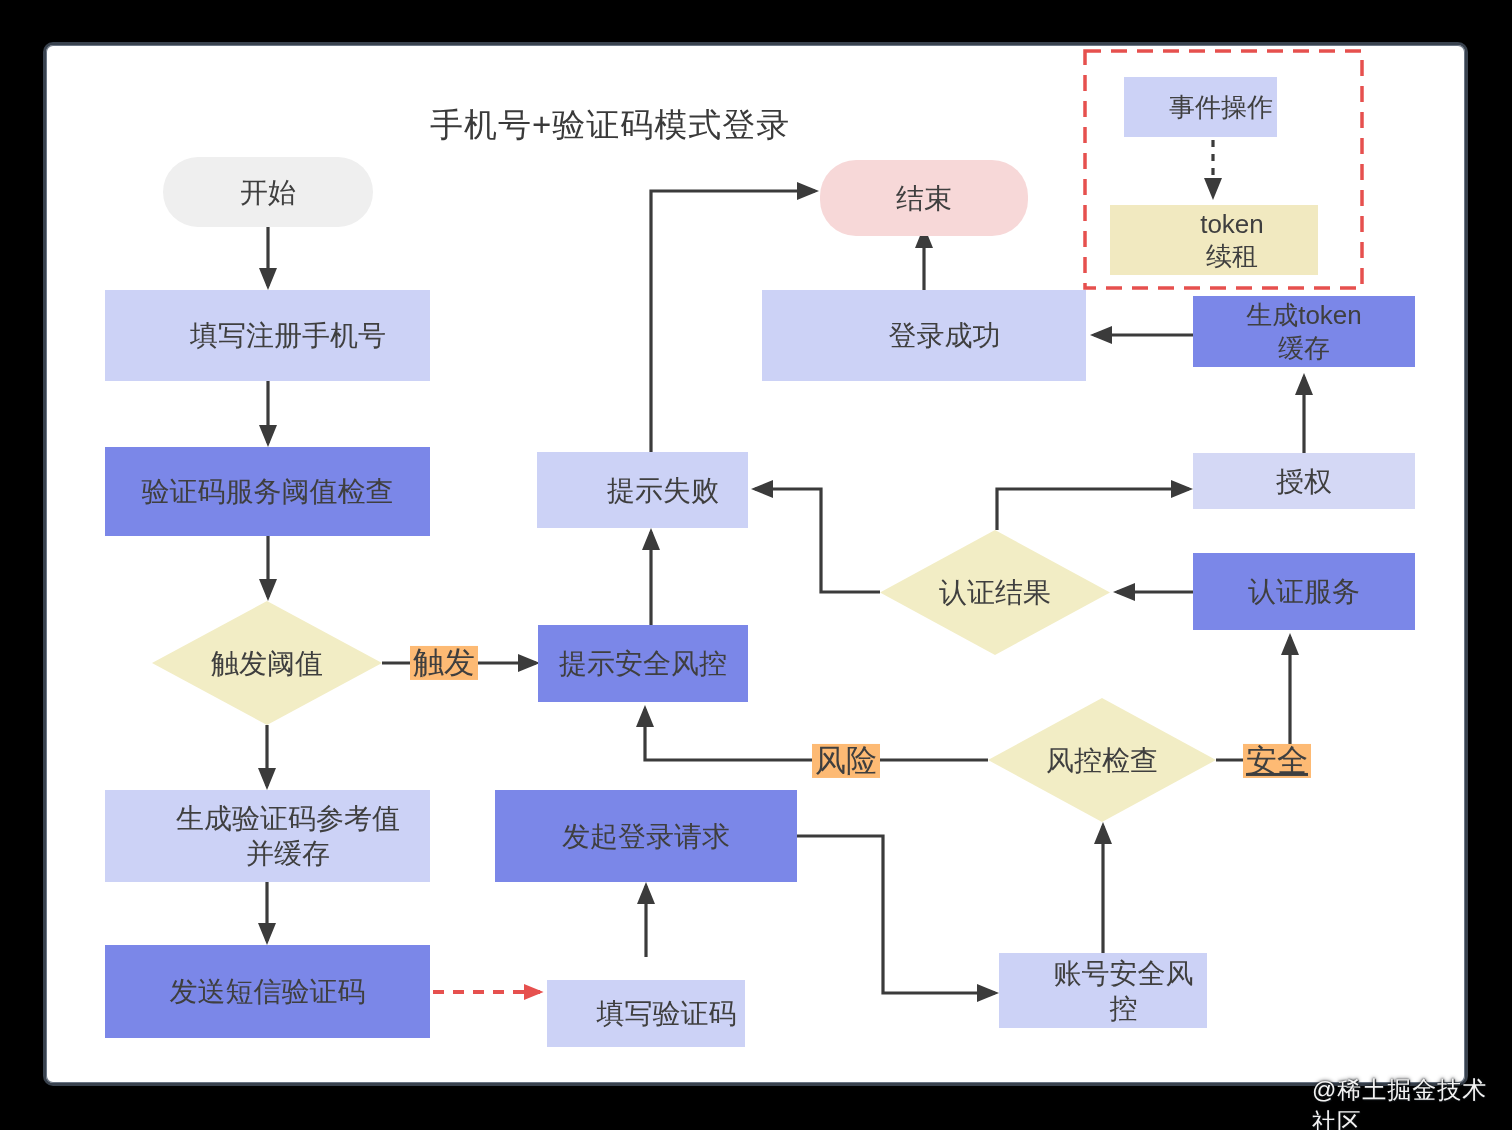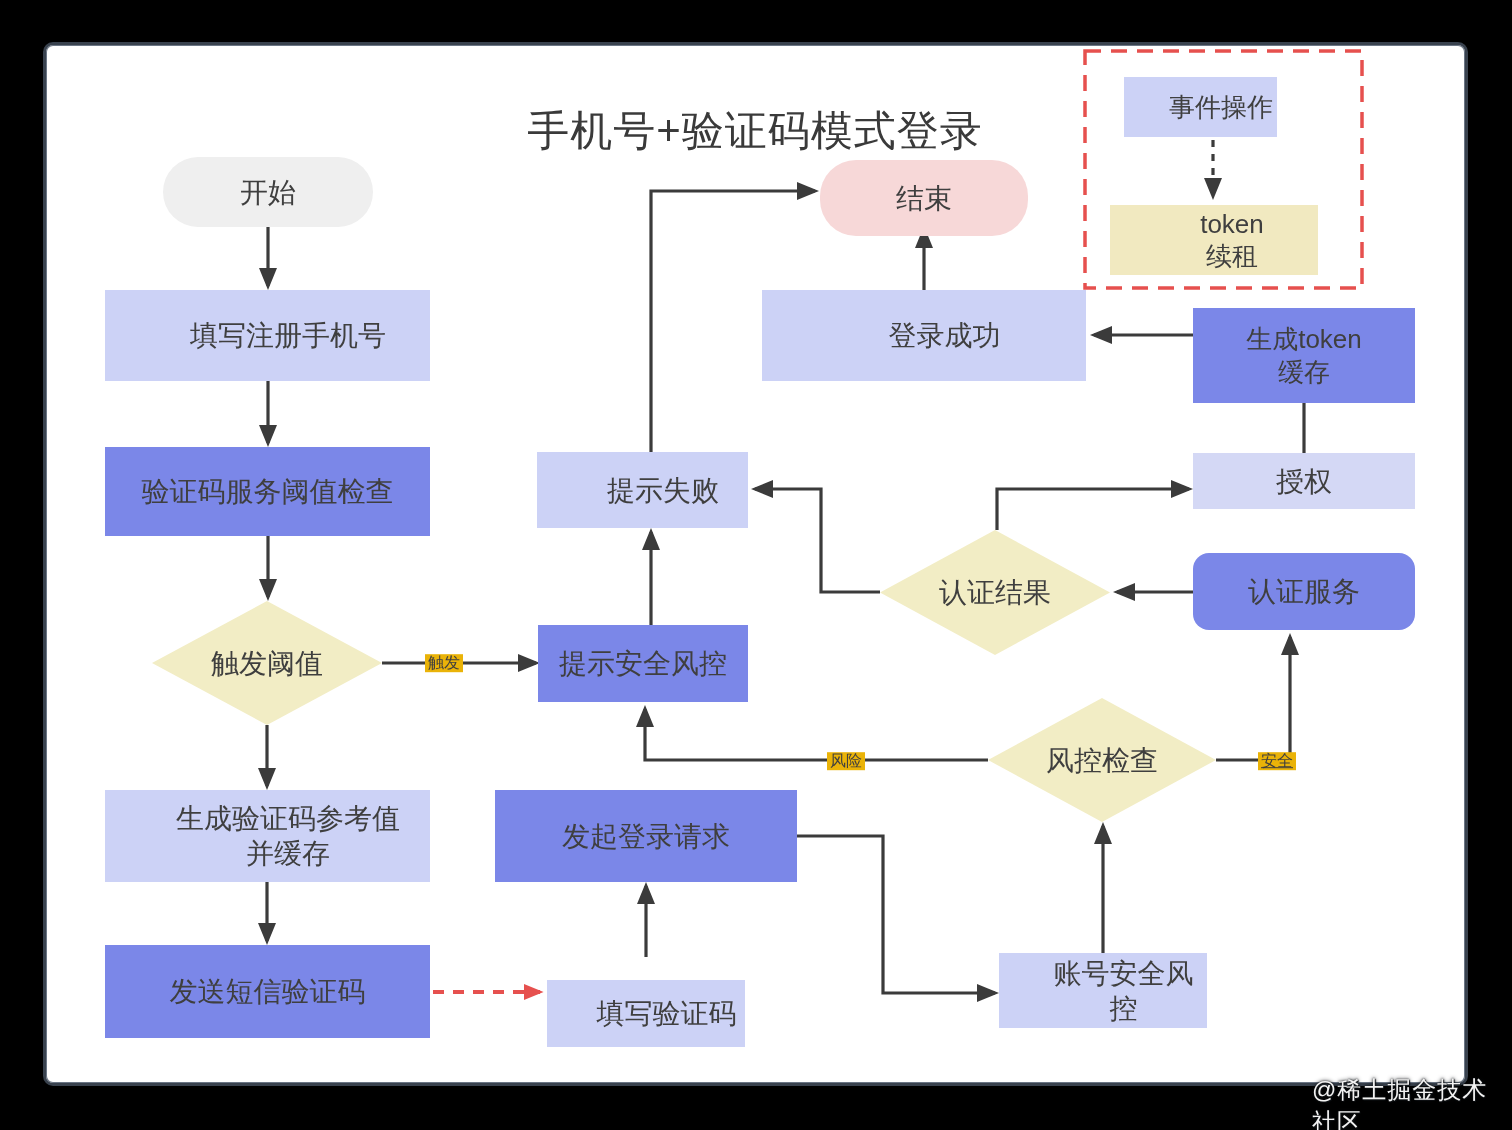--- a/index.html
+++ b/index.html
@@ -7,41 +7,41 @@
     --yellow:#f2edc5; --yellow2:#f1e9c0; --pink:#f7d8d8; --gray:#efefef;
     --red:#e6504e; --arrow:#3b3b3b; --text:#3f3f3f;
     --canvas-border:#39424e; --background:#000000;
   }
   html,body{margin:0;padding:0;}
   body{font-family:"Liberation Sans",sans-serif;}
   .stage{position:relative;width:1512px;height:1130px;background:var(--background);overflow:hidden;}
   .canvas{position:absolute;left:43px;top:42px;width:1419px;height:1038px;
           background:#ffffff;border:3px solid var(--canvas-border);border-radius:10px;
           box-shadow:0 0 0 1px #6b7685 inset;}
-  .title{position:absolute;left:430px;top:103px;width:650px;text-align:center;
-         font-size:42px;color:#3a3a3a;letter-spacing:1px;}
+  .title{position:absolute;left:430px;top:103px;width:650px;
+         font-size:33px;color:#3a3a3a;letter-spacing:1px;}
   .node{position:absolute;display:flex;align-items:center;justify-content:center;
         text-align:center;font-size:28px;color:var(--text);line-height:1.25;
         white-space:pre-line;box-sizing:border-box;}
   .dark{background:var(--dark);}
   .light{background:var(--light);padding-left:41px;}
   .lighter{background:var(--lighter);}
   .gray{background:var(--gray);}
   .pink{background:var(--pink);}
   .yellowbox{background:var(--yellow2);padding-left:36px;}
   .pill{border-radius:36px;}
   .diamond{clip-path:polygon(50% 0,100% 50%,50% 100%,0 50%);background:var(--yellow);}
   .small{font-size:26px;}
   .edges{position:absolute;left:0;top:0;width:1512px;height:1130px;pointer-events:none;}
   .edges path, .edges rect{fill:none;stroke:var(--arrow);stroke-width:3.2;}
   .edges .red-dash{stroke:var(--red);stroke-width:4;stroke-dasharray:11 9;}
   .edges .red-rect{stroke:var(--red);stroke-width:3.5;stroke-dasharray:16 10;}
   .edges .blk-dash{stroke-dasharray:7 7;}
-  .edge-label{position:absolute;transform:translate(-50%,-50%);background:#eab308;
-              padding:0 3px;font-size:16px;color:var(--text);line-height:1.1;}
+  .edge-label{position:absolute;transform:translate(-50%,-50%);background:#fdba74;
+              padding:0 3px;font-size:31px;color:var(--text);line-height:1.1;}
   .watermark{position:absolute;left:1312px;top:1074px;font-size:24px;color:#f3f3f3;
              letter-spacing:1px;text-shadow:0 0 2px #101316,0 0 4px #101316,1px 1px 1px #101316;}
 </style>
 </head>
 <body>
 
 <div class="stage">
   <div class="canvas"></div>
 
   <svg class="edges" viewBox="0 0 1512 1130">
@@ -85,24 +85,24 @@
   <div class="node diamond" style="left:152px;top:601px;width:230px;height:124px;">触发阈值</div>
   <div class="node light" style="left:105px;top:790px;width:325px;height:92px;">生成验证码参考值
 并缓存</div>
   <div class="node dark" style="left:105px;top:945px;width:325px;height:93px;">发送短信验证码</div>
   <div class="node light" style="left:547px;top:957px;width:198px;height:67px;margin-top:23px;">填写验证码</div>
   <div class="node dark" style="left:495px;top:790px;width:302px;height:92px;">发起登录请求</div>
   <div class="node dark" style="left:538px;top:625px;width:210px;height:77px;">提示安全风控</div>
   <div class="node light" style="left:537px;top:452px;width:211px;height:76px;">提示失败</div>
   <div class="node pink pill" style="left:820px;top:160px;width:208px;height:76px;">结束</div>
   <div class="node light" style="left:762px;top:290px;width:324px;height:91px;">登录成功</div>
-  <div class="node dark small" style="left:1193px;top:308px;width:222px;height:95px;">生成token
+  <div class="node dark small" style="left:1193px;top:296px;width:222px;height:71px;">生成token
 缓存</div>
   <div class="node lighter" style="left:1193px;top:453px;width:222px;height:56px;">授权</div>
-  <div class="node dark" style="left:1193px;top:553px;width:222px;height:77px;border-radius:16px;">认证服务</div>
+  <div class="node dark" style="left:1193px;top:553px;width:222px;height:77px;">认证服务</div>
   <div class="node diamond" style="left:880px;top:530px;width:230px;height:125px;">认证结果</div>
   <div class="node diamond" style="left:988px;top:698px;width:228px;height:124px;">风控检查</div>
   <div class="node light" style="left:999px;top:953px;width:208px;height:75px;">账号安全风控</div>
   <div class="node light small" style="left:1124px;top:77px;width:153px;height:60px;">事件操作</div>
   <div class="node yellowbox small" style="left:1110px;top:205px;width:208px;height:70px;">token
 续租</div>
 
   <div class="edge-label" style="left:444px;top:663px;">触发</div>
   <div class="edge-label" style="left:846px;top:761px;">风险</div>
   <div class="edge-label" style="left:1277px;top:761px;text-decoration:underline;">安全</div>

